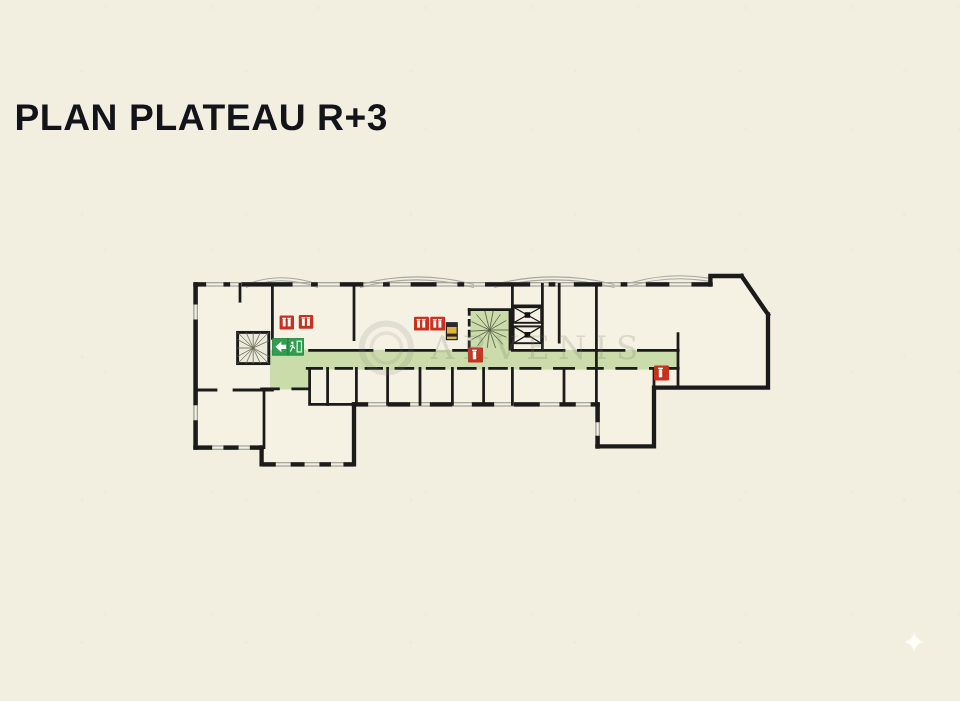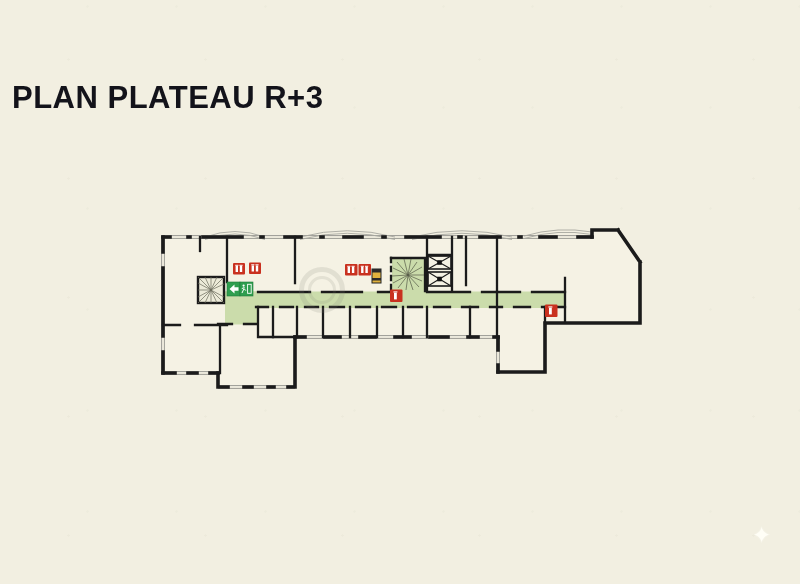--- a/index.html
+++ b/index.html
@@ -185,15 +185,16 @@
     <g>
       <rect x="545" y="304.5" width="12.5" height="12.5" fill="#c9311f" rx="1"></rect>
       <rect x="549" y="307.8" width="2.8" height="6.6" fill="#fff"></rect>
       <rect x="548.4" y="306.4" width="4" height="1.1" fill="#fff"></rect>
     </g>
   </g>
 </svg>
 
 <div class="watermark">
   <div class="wm-logo"></div>
+  <div class="wm-text">ARVENIS</div>
 </div>
 
 <div class="sparkle">✦</div>
 
 </body></html>

